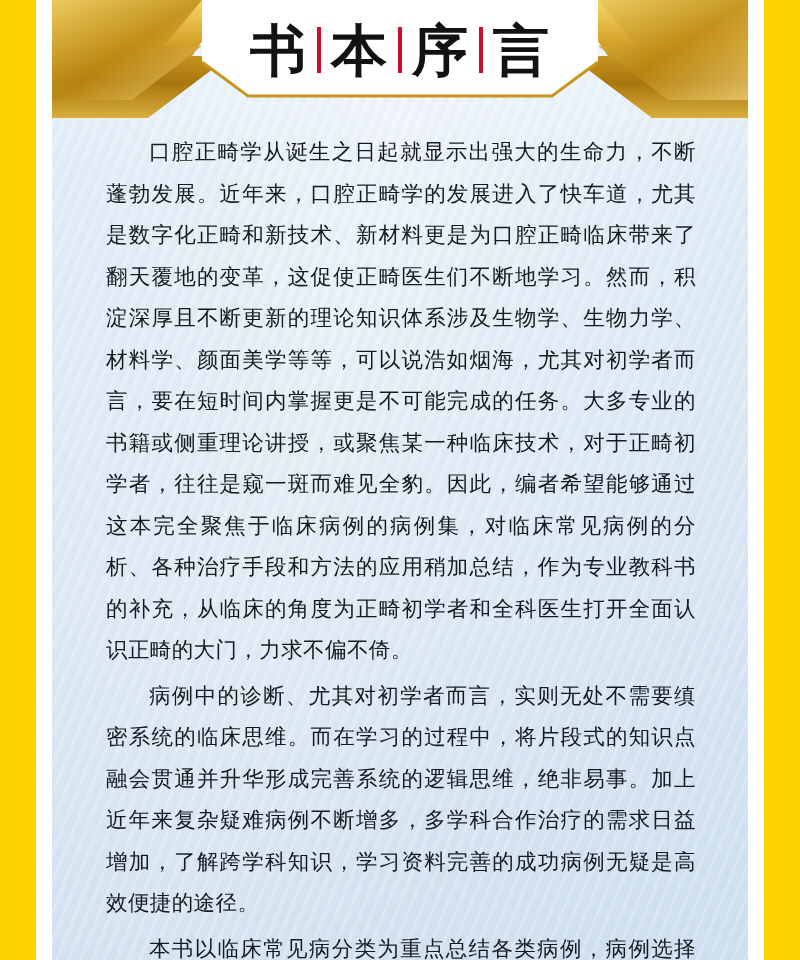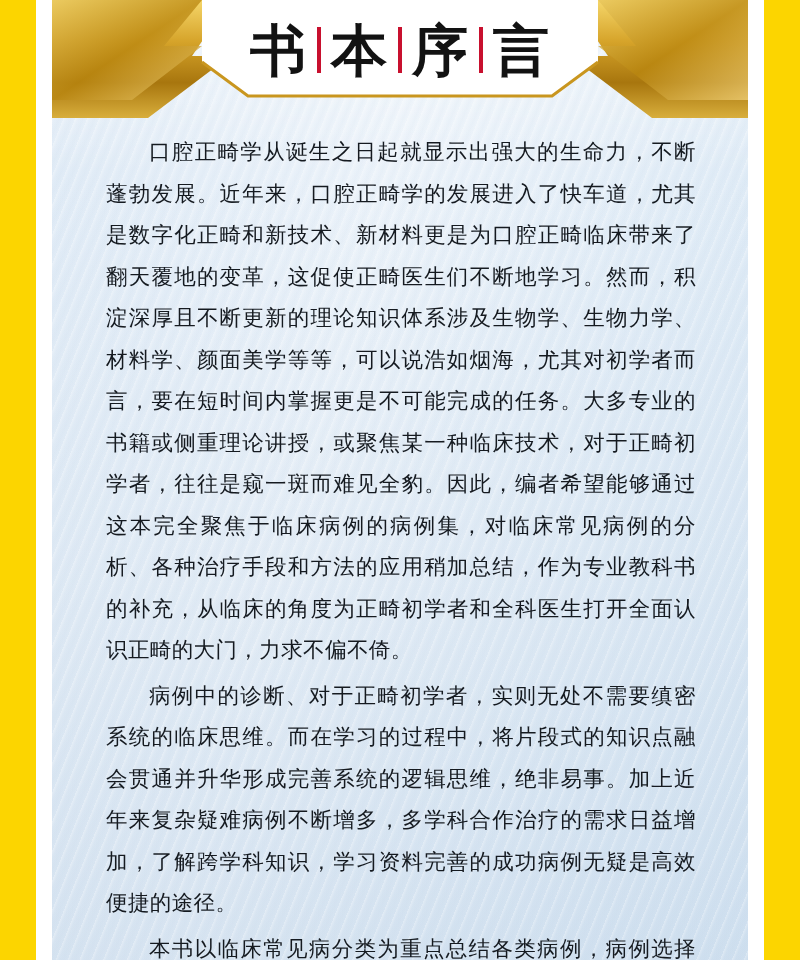--- a/index.html
+++ b/index.html
@@ -147,17 +147,17 @@
       <span class="ch">本</span>
       <span class="sep"></span>
       <span class="ch">序</span>
       <span class="sep"></span>
       <span class="ch">言</span>
     </div>
   </div>
 
   <div class="content">
     <p class="para">口腔正畸学从诞生之日起就显示出强大的生命力，不断蓬勃发展。近年来，口腔正畸学的发展进入了快车道，尤其是数字化正畸和新技术、新材料更是为口腔正畸临床带来了翻天覆地的变革，这促使正畸医生们不断地学习。然而，积淀深厚且不断更新的理论知识体系涉及生物学、生物力学、材料学、颜面美学等等，可以说浩如烟海，尤其对初学者而言，要在短时间内掌握更是不可能完成的任务。大多专业的书籍或侧重理论讲授，或聚焦某一种临床技术，对于正畸初学者，往往是窥一斑而难见全豹。因此，编者希望能够通过这本完全聚焦于临床病例的病例集，对临床常见病例的分析、各种治疗手段和方法的应用稍加总结，作为专业教科书的补充，从临床的角度为正畸初学者和全科医生打开全面认识正畸的大门，力求不偏不倚。</p>
-    <p class="para">病例中的诊断、对于正畸初学者，实则无处不需要缜密系统的临床思维。而在学习的过程中，将片段式的知识点融会贯通并升华形成完善系统的逻辑思维，绝非易事。加上近年来复杂疑难病例不断增多，多学科合作治疗的需求日益增加，了解跨学科知识，学习资料完善的成功病例无疑是高效便捷的途径。</p>
+    <p class="para">病例中的诊断、尤其对初学者而言，实则无处不需要缜密系统的临床思维。而在学习的过程中，将片段式的知识点融会贯通并升华形成完善系统的逻辑思维，绝非易事。加上近年来复杂疑难病例不断增多，多学科合作治疗的需求日益增加，了解跨学科知识，学习资料完善的成功病例无疑是高效便捷的途径。</p>
     <p class="para">本书以临床常见病分类为重点总结各类病例，病例选择兼顾正畸患者的各个发育阶段，每类中尽可能按照难易程度排序。同时，由于临床技术及材料的迅猛发展，除临床常规矫治技术外，设置介绍临床新技术的章节，如舌侧矫治、隐形矫治等。除此</p>
   </div>
 
 </div>
 
 </body></html>

